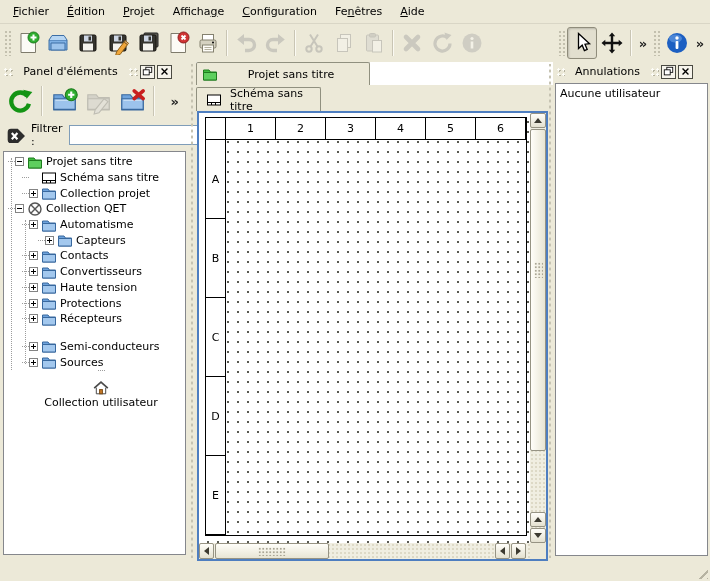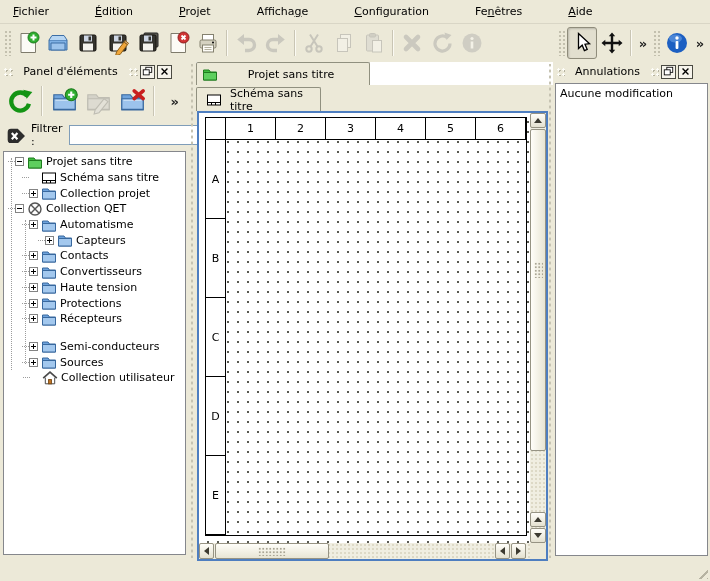--- a/index.html
+++ b/index.html
@@ -1,20 +1,20 @@
 <!DOCTYPE html>
 <html><head>
 <meta charset="utf-8">
 <style>
   * { box-sizing: border-box; margin: 0; padding: 0; }
   html,body { width:710px; height:581px; overflow:hidden; }
   body { background:#ece9d8; font-family:"DejaVu Sans", sans-serif; font-size:11px; color:#000; position:relative; }
 
   
-  .menubar { position:absolute; left:0; top:0; width:710px; height:24px; display:flex; align-items:center; padding-left:4px; border-bottom:1px solid #d9d6c6; background:#ece9d8;gap:28px; }
+  .menubar { position:absolute; left:0; top:0; width:710px; height:24px; display:flex; align-items:center; padding-left:4px; border-bottom:1px solid #d9d6c6; background:#ece9d8; }
   .menu-item { padding:0 9px; height:20px; line-height:20px; cursor:default; }
   .menu-item u { text-decoration:underline; }
 
   
   .toolbar { position:absolute; left:0; top:25px; width:710px; height:36px; display:flex; align-items:center; padding:0 2px; background:#ece9d8; }
   .tb-handle { width:7px; height:26px; margin:0 2px; background-image:radial-gradient(#c3c0ae 1px, transparent 1.2px); background-size:4px 4px; }
   .tb-sep { width:0; height:26px; border-left:1px solid #c9c5b4; border-right:1px solid #fbfaf3; margin:0 3px; }
   .tb-spacer { flex:1; }
   .tbtn { width:30px; height:32px; display:flex; align-items:center; justify-content:center; border:1px solid transparent; border-radius:3px; flex:none; }
   .tbtn svg { width:24px; height:24px; }
@@ -456,21 +456,21 @@
           <span class="stub"></span>
           <span class="exp plus"></span>
           <span class="ticon">
             <svg viewBox="0 0 16 16">
               <path d="M1.5 4 h5.5 l1.5 2 h6 v8 h-13 z" fill="#6ea3dd" stroke="#38689e"></path>
               <path d="M1.5 6.5 h13 v7.5 h-13 z" fill="#a3c8ee" stroke="#38689e"></path>
             </svg>
           </span>
           <span class="tlabel">Sources</span>
         </div>
-        <div class="trow" style="padding-left: 19px;">
+        <div class="trow" style="padding-left: 13px; flex-direction: column;">
           <span class="stub"></span>
           <span class="exp-spacer"></span>
           <span class="ticon">
             <svg viewBox="0 0 16 16">
               <path d="M1.2 8.2 L8 2.2 L14.8 8.2" fill="none" stroke="#4a4a4a" stroke-width="1.7"></path>
               <path d="M3.3 7.6 V13.8 H12.7 V7.6" fill="#fff" stroke="#4a4a4a"></path>
               <rect x="6.6" y="9.6" width="2.8" height="4.2" fill="#c87a28" stroke="#7a4a14"></rect>
             </svg>
           </span>
           <span class="tlabel">Collection utilisateur</span>
@@ -564,17 +564,17 @@
           <rect x="1.5" y="4.5" width="7" height="6" fill="#fff" stroke="#000"></rect>
         </svg>
       </div>
     <div class="dock-btn">
         <svg viewBox="0 0 13 13">
           <path d="M3 3 L10 10 M10 3 L3 10" stroke="#000" stroke-width="1.6"></path>
         </svg>
       </div>
   </div>
   <div class="list-box" id="undolist">
-      <div class="list-item">Aucune modification</div>
+      <div class="list-item">Aucune utilisateur</div>
     </div>
 </div>
 
 <div class="grip"></div>
 
 </body></html>

